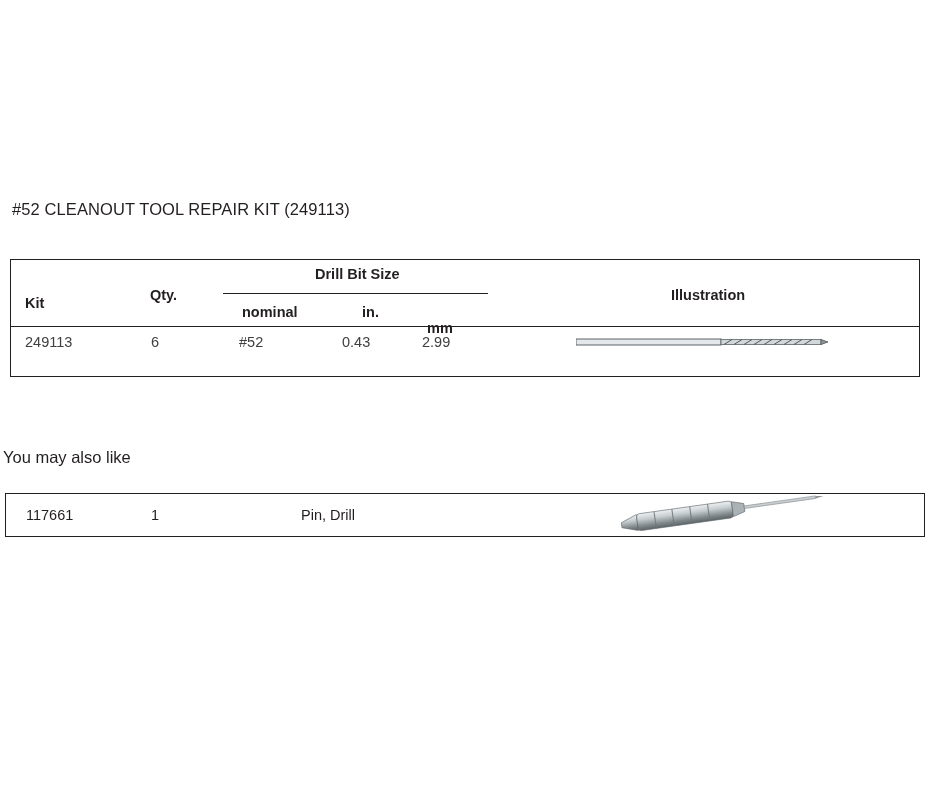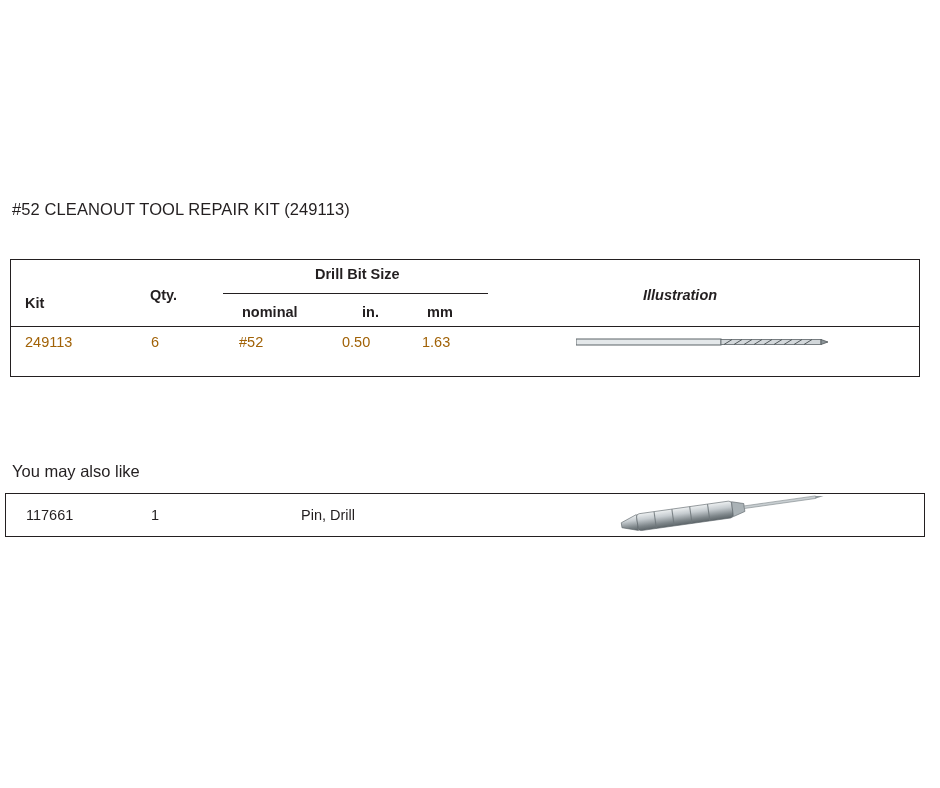--- a/index.html
+++ b/index.html
@@ -47,22 +47,22 @@
     font-size: 14.5px;
     font-weight: bold;
     color: #231f20;
     white-space: nowrap;
   }
   .th-kit      { left: 14px;  top: 27px; margin-top: 8px; }
   .th-qty      { left: 139px; top: 27px; text-align: right; }
   .th-drill    { left: 283px; top: 6px; margin-left: 21px; }
   .th-nominal  { left: 231px; top: 44px; }
   .th-in       { left: 351px; top: 44px; text-align: right; }
-  .th-mm       { left: 416px; top: 44px; }
-  .th-illus    { left: 632px; top: 27px; font-style: italic; }
+  .th-mm       { left: 416px; top: 60px; }
+  .th-illus    { left: 660px; top: 27px; }
 
   .drill-rule {
     position: absolute;
     left: 212px;
     top: 33px;
     width: 265px;
     height: 0;
     border-top: 1px solid #231f20;
   }
 
@@ -75,47 +75,46 @@
     border-top: 1px solid #231f20;
   }
 
   .kit-row {
     position: relative;
     height: 51px;
   }
   .td {
     position: absolute;
     font-size: 14.5px;
-    color: #a16207;
+    color: #404040;
     white-space: nowrap;
     top: 8px;
   }
   .td-kit     { left: 14px; }
   .td-qty     { left: 140px; }
   .td-nominal { left: 228px; }
   .td-in      { left: 331px; }
   .td-mm      { left: 411px; }
 
   .drill-illus {
     position: absolute;
     left: 565px;
     top: 4px;
     width: 260px;
     height: 30px;
   }
 
   
   .also-like-label {
     position: absolute;
-    left: 12px;
+    left: 3px;
     top: 448px;
     font-size: 16.5px;
     color: #231f20;
     white-space: nowrap;
-    margin-top: 14px;
   }
 
   .also-table {
     position: absolute;
     left: 5px;
     top: 493px;
     width: 920px;
     height: 44px;
     border: 1px solid #231f20;
     box-sizing: border-box;
@@ -155,22 +154,22 @@
     <div class="th th-in">in.</div>
     <div class="th th-mm">mm</div>
     <div class="th th-illus">Illustration</div>
     <div class="head-rule"></div>
   </div>
 
   <div class="kit-row">
     <div class="td td-kit">249113</div>
     <div class="td td-qty">6</div>
     <div class="td td-nominal">#52</div>
-    <div class="td td-in">0.50</div>
-    <div class="td td-mm">1.63</div>
+    <div class="td td-in">0.43</div>
+    <div class="td td-mm">2.99</div>
 
     <div class="drill-illus">
       <svg width="260" height="30" viewBox="0 0 260 30" xmlns="http://www.w3.org/2000/svg">
 
         <rect x="0" y="9" width="145" height="6" fill="#e4e8ea" stroke="#5c6468" stroke-width="1"></rect>
 
         <rect x="145" y="9.5" width="100" height="5" fill="#d2d7da" stroke="#5c6468" stroke-width="0.8"></rect>
         <g stroke="#4f5659" stroke-width="1" fill="none">
           <path d="M148 14.5 L156 9.5"></path>
           <path d="M158 14.5 L166 9.5"></path>

